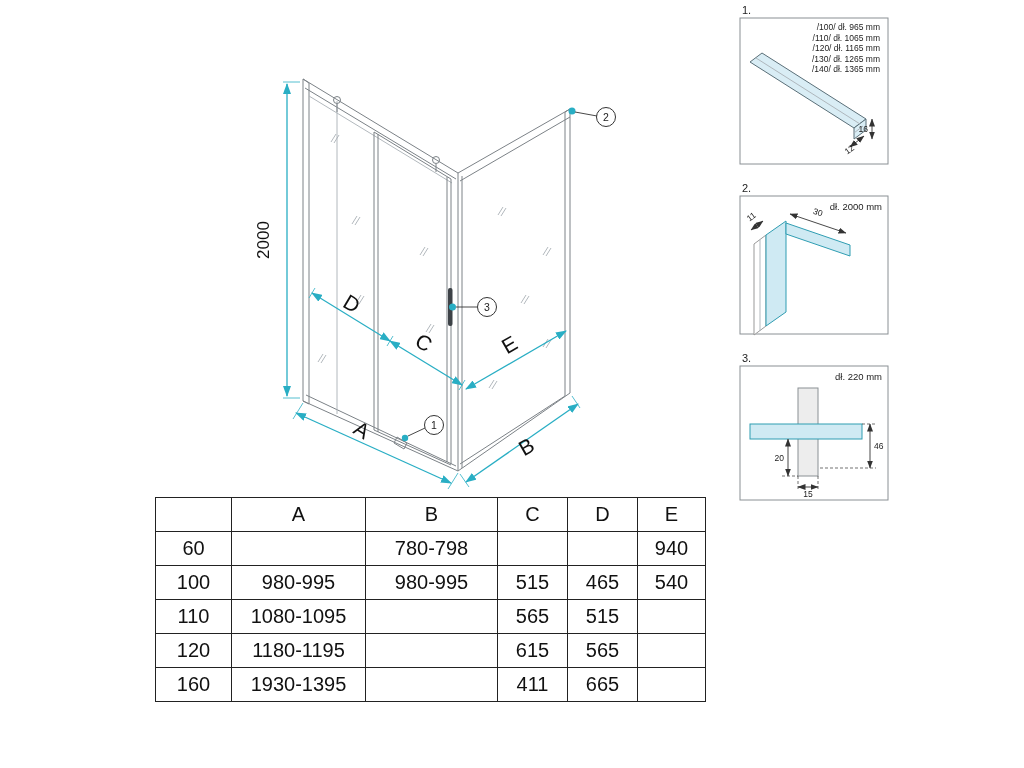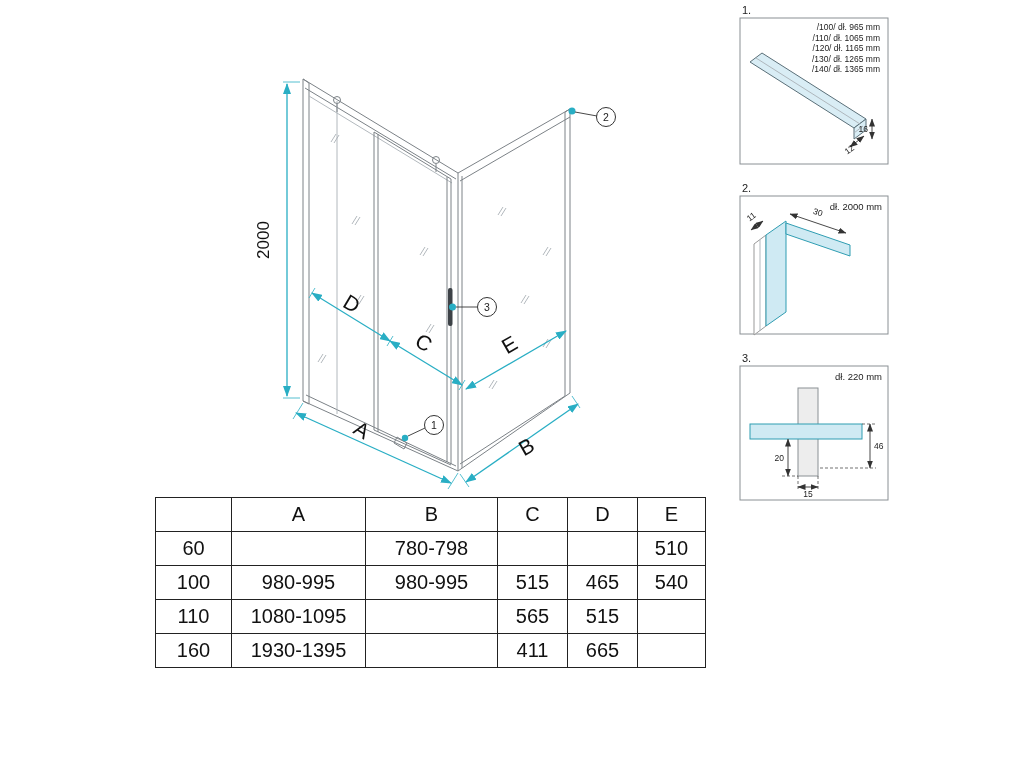--- a/index.html
+++ b/index.html
@@ -269,39 +269,47 @@
       <th>E</th>
     </tr>
   </thead>
   <tbody>
         <tr>
           <td>60</td>
           <td></td>
           <td>780-798</td>
           <td></td>
           <td></td>
-          <td>510</td>
+          <td>940</td>
         </tr>
         <tr>
           <td>100</td>
           <td>980-995</td>
           <td>980-995</td>
           <td>515</td>
           <td>465</td>
           <td>540</td>
         </tr>
         <tr>
           <td>110</td>
           <td>1080-1095</td>
           <td></td>
           <td>565</td>
           <td>515</td>
           <td></td>
         </tr>
         <tr>
+          <td>120</td>
+          <td>1180-1195</td>
+          <td></td>
+          <td>615</td>
+          <td>565</td>
+          <td></td>
+        </tr>
+        <tr>
           <td>160</td>
           <td>1930-1395</td>
           <td></td>
           <td>411</td>
           <td>665</td>
           <td></td>
         </tr>
       </tbody>
 </table>
 

